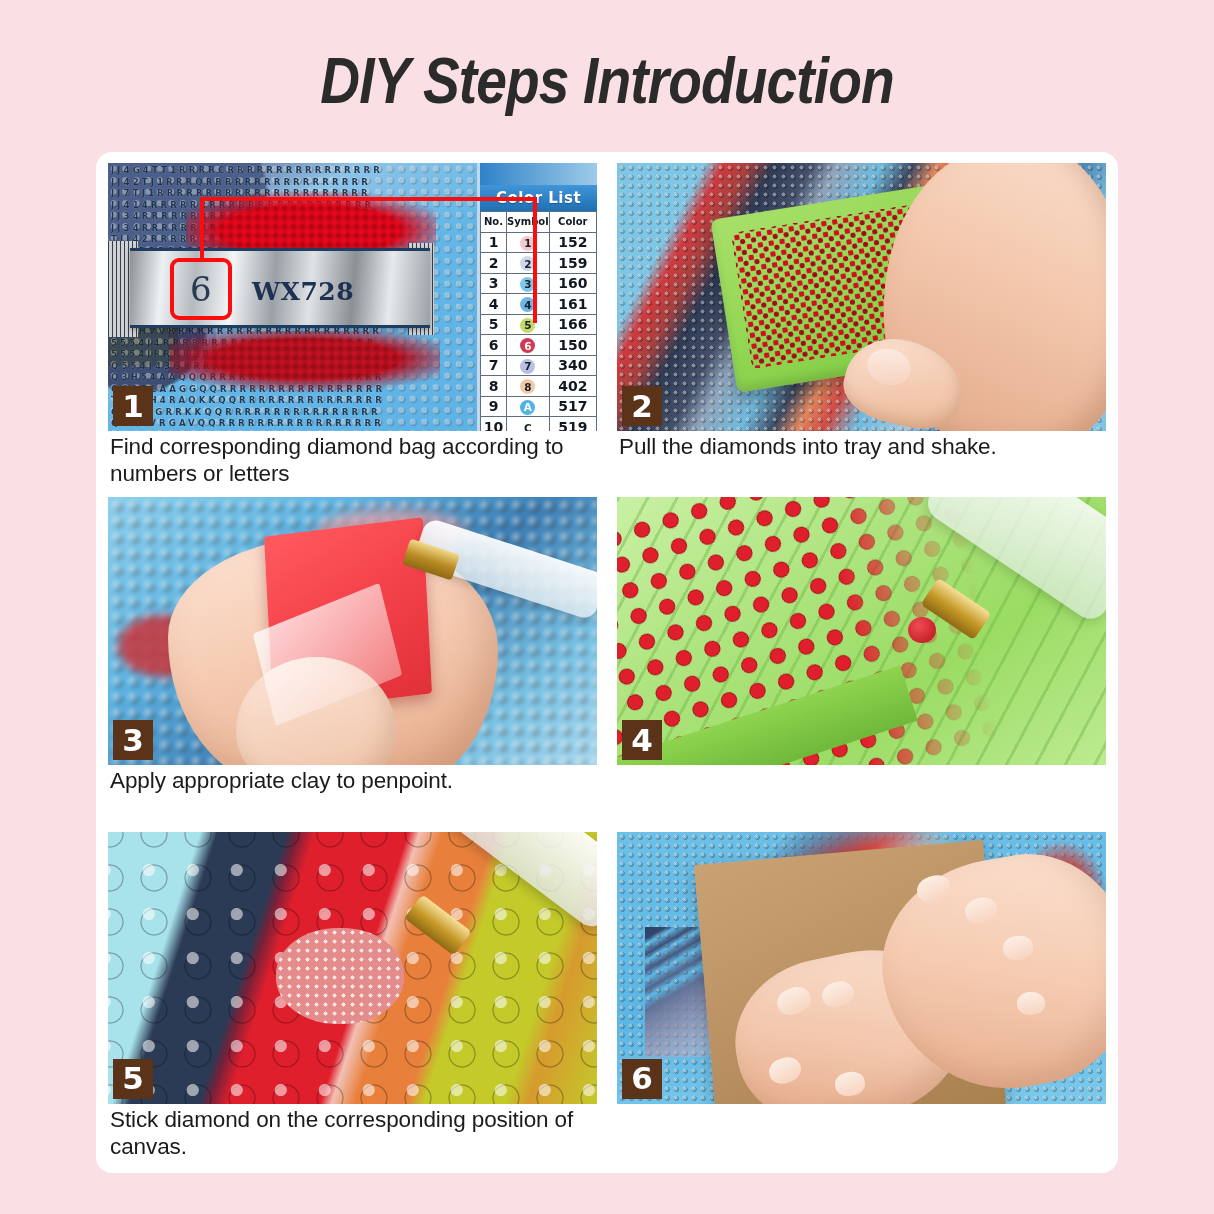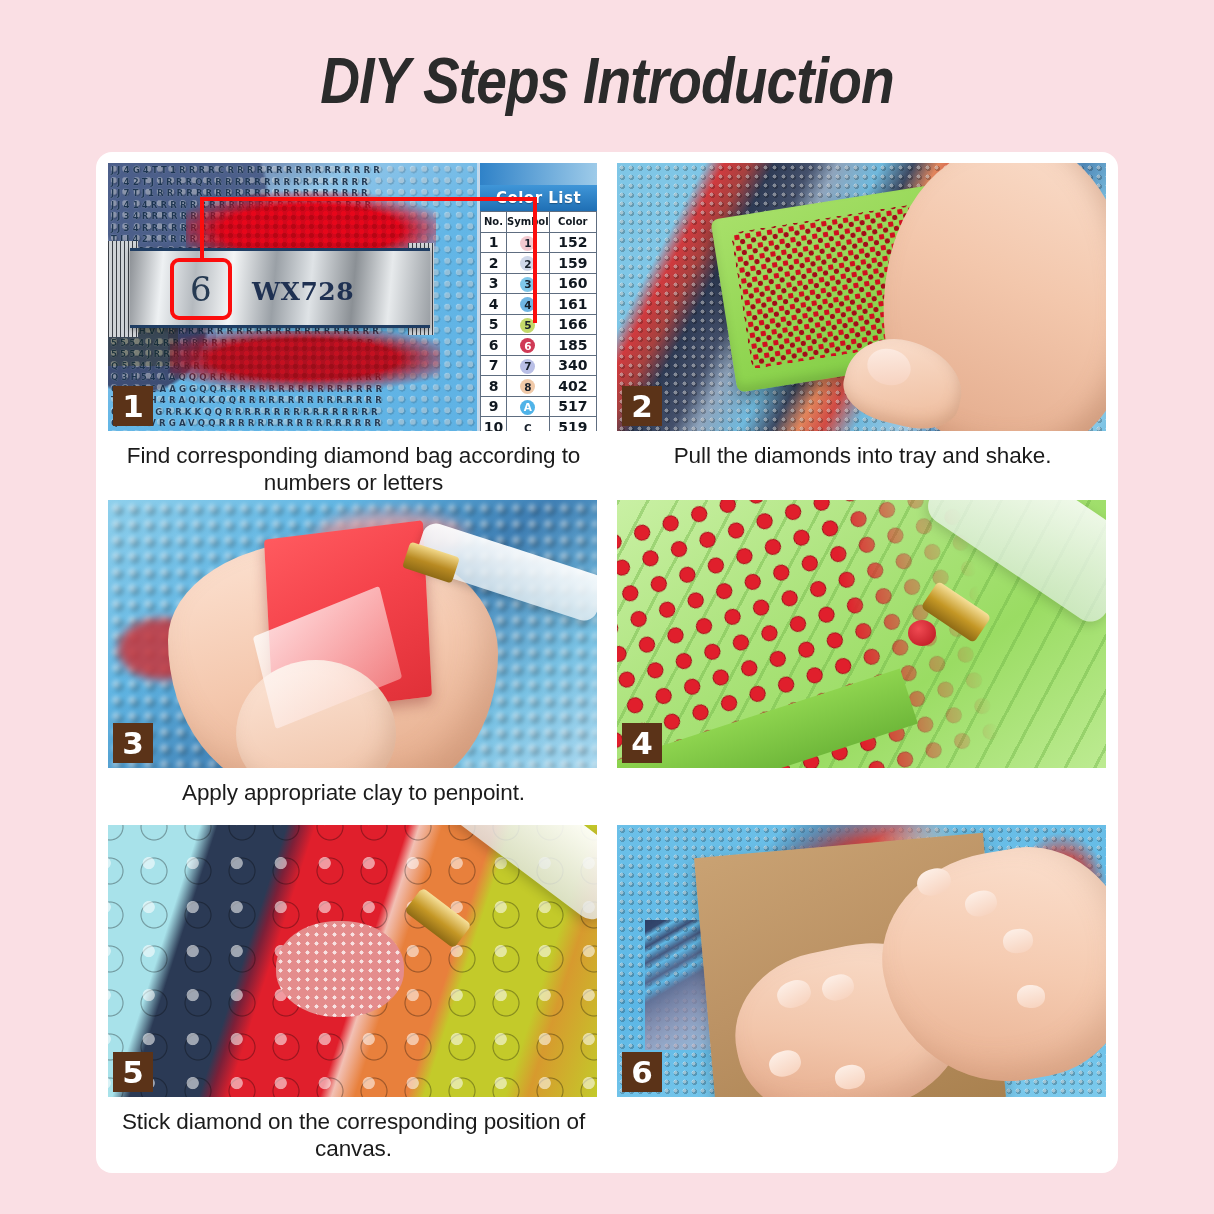--- a/index.html
+++ b/index.html
@@ -40,23 +40,22 @@
   .step{ position:relative; display:flex; flex-direction:column; }
 
   .photo{
     position:relative; width:100%; height:268px;
     overflow:hidden; background:#bfd9ee;
   }
   .step.tall .photo{ height:272px; }
 
   .caption{
     font-size:22.5px; line-height:1.2;
-    color:#1b1b1b; padding-top:11px; padding-left:2px;
+    color:#1b1b1b; padding-top:2px; padding-left:2px;
     letter-spacing:-.1px;
-    text-align:center;
   }
 
   .badge{
     position:absolute; left:5px; bottom:5px;
     width:40px; height:40px;
     background:#5b3318;
     color:#fff; font-size:31px; font-weight:bold;
     display:flex; align-items:center; justify-content:center;
     line-height:1; z-index:40;
     font-family:"DejaVu Sans", sans-serif;
@@ -543,21 +542,21 @@
                   <td>161</td>
                 </tr>
                 <tr>
                   <td class="no">5</td>
                   <td class="sym"><span style="background:#c3d96a">5</span></td>
                   <td>166</td>
                 </tr>
                 <tr>
                   <td class="no">6</td>
                   <td class="sym"><span style="background:#d03a56;color:#fff">6</span></td>
-                  <td>185</td>
+                  <td>150</td>
                 </tr>
                 <tr>
                   <td class="no">7</td>
                   <td class="sym"><span style="background:#b9bfe6">7</span></td>
                   <td>340</td>
                 </tr>
                 <tr>
                   <td class="no">8</td>
                   <td class="sym"><span style="background:#f0c9a8">8</span></td>
                   <td>402</td>

